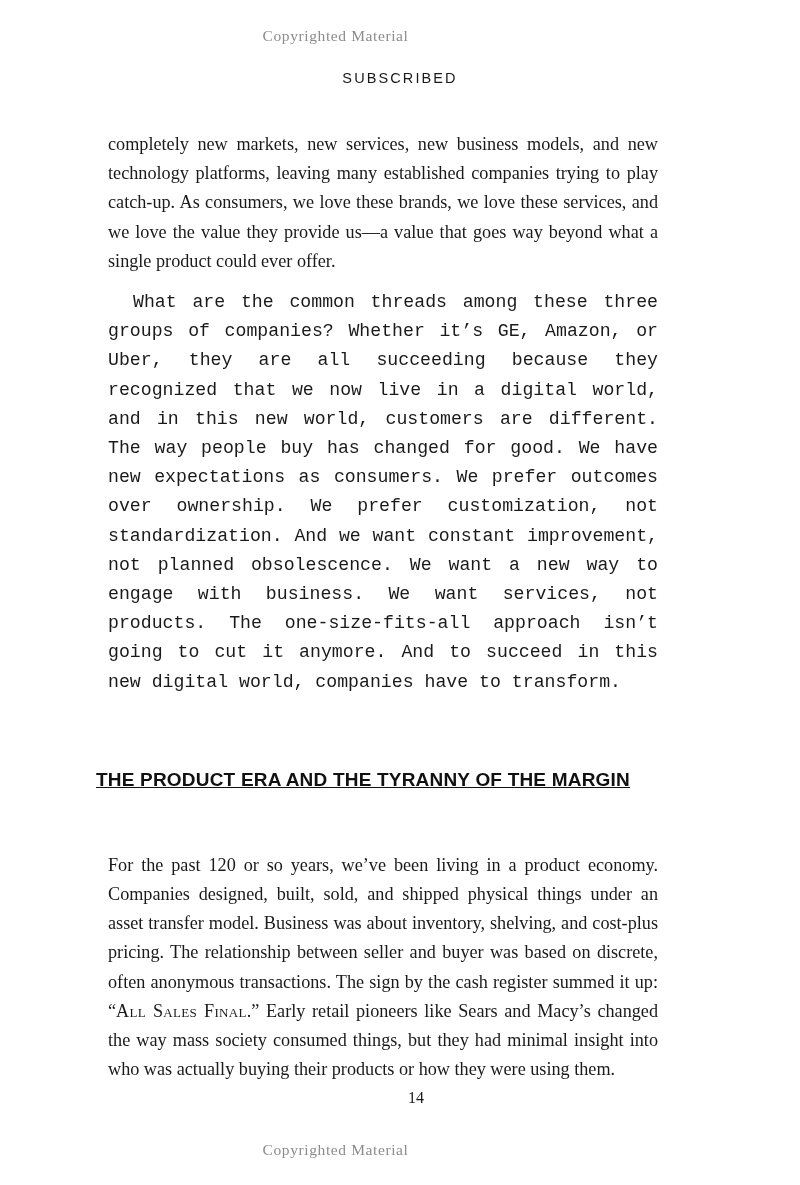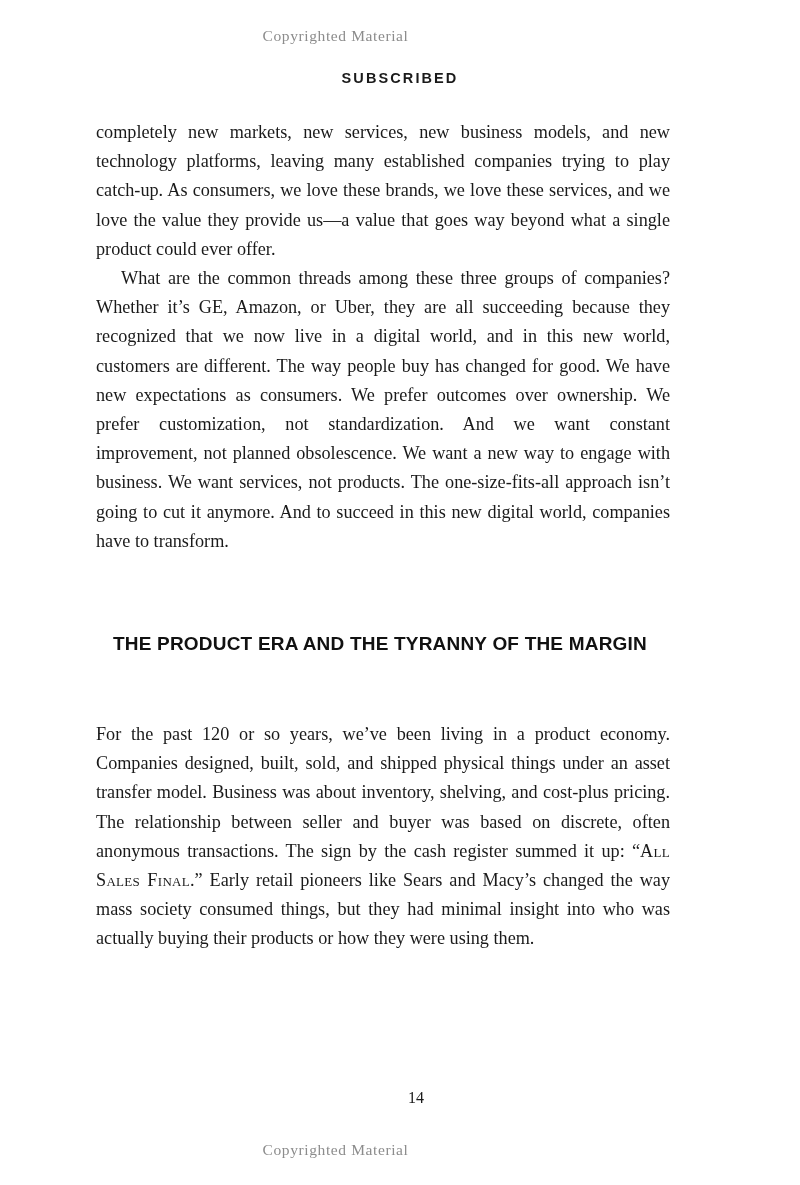--- a/index.html
+++ b/index.html
@@ -35,53 +35,55 @@
   .watermark-bottom { top: 1141px; }
 
   .running-head {
     position: absolute;
     left: 0;
     top: 70px;
     width: 800px;
     text-align: center;
     font-family: "Liberation Sans", sans-serif;
     font-size: 14.5px;
-    font-weight: 700;
+    font-weight: 400;
     letter-spacing: 2.1px;
     color: #1a1a1a;
   }
 
   .content {
     position: absolute;
     left: 96px;
     top: 118px;
     width: 574px;
   }
 
   p {
-    margin: 0;
+    margin: 12px;
     font-size: 18.2px;
     line-height: 29.2px;
     text-align: justify;
     text-justify: inter-word;
     hyphens: none;
   }
   p.indent {
     text-indent: 25px;
+    font-family: Liberation Mono, monospace;
   }
 
   h2.section-heading {
     font-family: "Liberation Sans", sans-serif;
     font-size: 19px;
     font-weight: 700;
     letter-spacing: 0.2px;
     line-height: 30px;
-    margin: 17px;
+    margin: 0;
     text-align: left;
     color: #111111;
+    text-decoration: underline;
   }
   .gap-before-heading { height: 56px; }
   .gap-after-heading { height: 44px; }
 
   .smallcaps {
     font-variant: small-caps;
     letter-spacing: 0.3px;
   }
 
   .folio {

